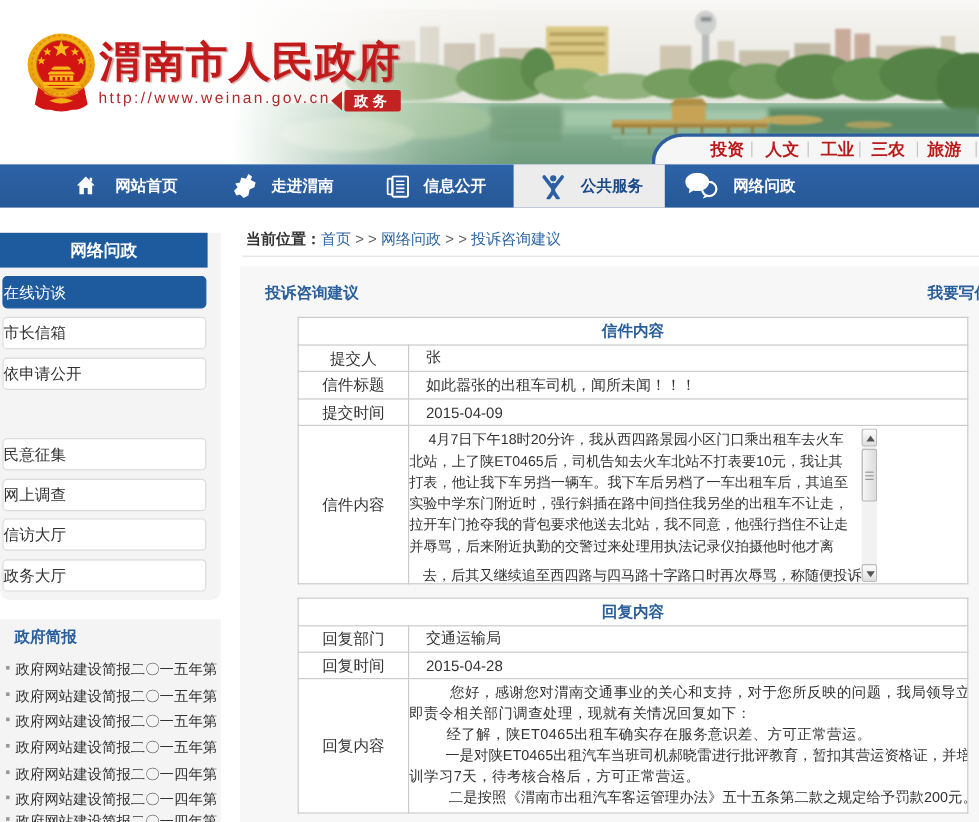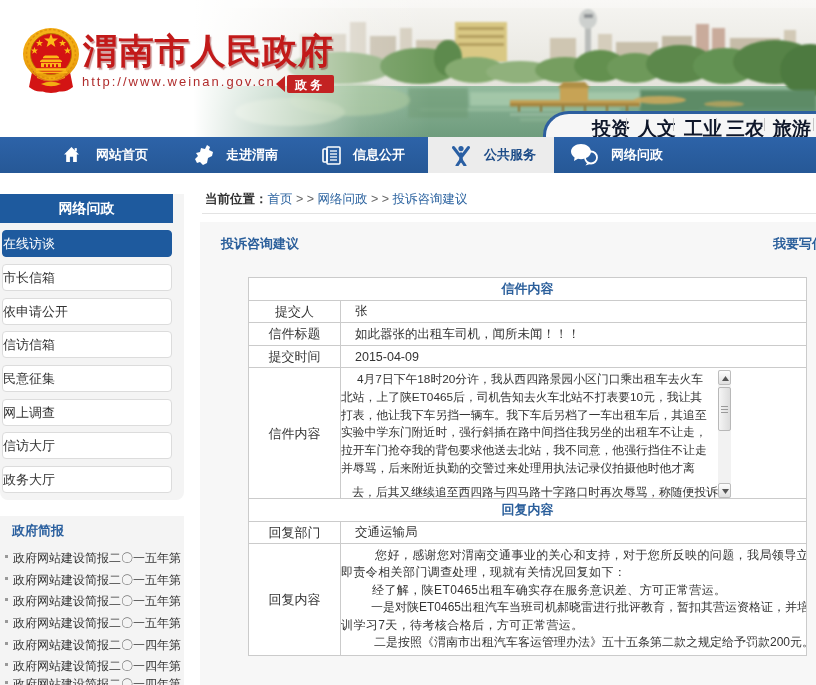--- a/index.html
+++ b/index.html
@@ -6,21 +6,21 @@
 html,body { width:816px; height:685px; overflow:hidden; background:#fff;
   font-family:"Liberation Sans", sans-serif; }
 #page { position:relative; width:816px; height:685px; overflow:hidden; }
 .abs { position:absolute; }
 
 
 #header { position:absolute; left:0; top:0; width:816px; height:155px; overflow:hidden; }
 #links { position:absolute; left:543px; top:111px; width:280px; height:26px;
   background:#f6f6f6; border-top:3px solid #2d5f9f; border-left:3px solid #2d5f9f;
   border-top-left-radius:26px 24px; }
-#links span.lk { position:absolute; top:2px; font-size:19px; font-weight:bold; color:#0f172a; }
+#links span.lk { position:absolute; top:2px; font-size:14px; font-weight:bold; color:#b91c1c; }
 #links i.sep { position:absolute; top:4px; width:1px; height:13px; background:#c5c5c5; }
 
 
 #nav { position:absolute; left:0; top:137px; width:816px; height:36px;
   background:linear-gradient(#2d63a8,#265896); }
 #nav .t { position:absolute; top:9px; font-size:13px; font-weight:bold; color:#fff; }
 #nav .active-box { position:absolute; left:428px; top:0; width:126px; height:36px; background:#ececec; }
 #nav .t.dark { color:#1b4a87; }
 
 
@@ -48,21 +48,21 @@
 #content { position:absolute; left:200px; top:222px; width:616px; height:463px; background:#f7f7f7; }
 #ctitle { position:absolute; left:21px; top:13px; font-size:13px; font-weight:bold; color:#2b5f9b; }
 #cwrite { position:absolute; left:573px; top:13px; font-size:13px; font-weight:bold; color:#2b5f9b; white-space:nowrap; }
 
 table.tb { position:absolute; left:48px; width:559px; border-collapse:collapse;
   background:#fff; table-layout:fixed; }
 table.tb td { border:1px solid #cbcbcb; font-size:13px; color:#333; overflow:hidden; }
 table.tb td.h { text-align:center; font-weight:bold; color:#2b5f9b; height:23px; }
 table.tb td.l { text-align:center; height:21px; }
 table.tb td.v { padding-left:14px; font-size:12.5px; }
-#tb1 { top:42px;margin-top:13px; }
+#tb1 { top:42px; }
 #tb2 { top:276px; }
 
 #scrollwrap { position:relative; width:390px; height:128px; overflow:hidden; margin:2px 0 0 0; }
 #scrolltxt { position:absolute; left:0; top:1px; width:377px; font-size:11.8px; line-height:17.8px; color:#333; }
 #scrolltxt div { white-space:nowrap; }
 #scrolltxt .p2 { margin-top:6px;text-align:right; }
 #sbar { position:absolute; right:0; top:0; width:13px; height:128px; background:#f2f2f2; }
 .sbtn { position:absolute; left:0; width:13px; height:15px; background:linear-gradient(#fdfdfd,#e0e0e0);
   border:1px solid #bdbdbd; border-radius:2px; }
 .sbtn svg{ position:absolute; left:2px; top:4px; }
@@ -299,21 +299,20 @@
   </div>
 
   <div id="crumb"><b>当前位置：</b><a>首页</a> &gt; &gt; <a>网络问政</a> &gt; &gt; <a>投诉咨询建议</a></div>
   <div id="crumbline"></div>
 
   <div id="side1">
     <div class="hd">网络问政</div>
     <div class="it on" style="top:36px">在线访谈</div>
     <div class="it" style="top:70px">市长信箱</div>
     <div class="it" style="top:104px">依申请公开</div>
-    <div class="it" style="top:137px">信访信箱</div>
     <div class="it" style="top:171px">民意征集</div>
     <div class="it" style="top:205px">网上调查</div>
     <div class="it" style="top:272px">政务大厅</div>
     <div class="it" style="top:238px">信访大厅</div>
   </div>
   <div id="side2">
     <div class="hd2">政府简报</div>
     <div class="li" style="top:34px">政府网站建设简报二〇一五年第</div>
     <div class="li" style="top:56px">政府网站建设简报二〇一五年第</div>
     <div class="li" style="top:77px">政府网站建设简报二〇一五年第</div>
@@ -386,20 +385,24 @@
           <col>
         </colgroup>
       <tbody>
           <tr>
             <td class="h" colspan="2">回复内容</td>
           </tr>
       <tr style="height:22px">
             <td class="l">回复部门</td>
             <td class="v">交通运输局</td>
           </tr>
+      <tr style="height:22px">
+            <td class="l">回复时间</td>
+            <td class="v">2015-04-28</td>
+          </tr>
       <tr>
             <td class="l" style="height:112px">回复内容</td>
             <td style="padding:0;vertical-align:top">
         <div id="reply">
           <div style="padding-left:34px">您好，感谢您对渭南交通事业的关心和支持，对于您所反映的问题，我局领导立</div>
           <div>即责令相关部门调查处理，现就有关情况回复如下：</div>
           <div style="padding-left:31px">经了解，陕ET0465出租车确实存在服务意识差、方可正常营运。</div>
           <div style="padding-left:30px;letter-spacing:0">一是对陕ET0465出租汽车当班司机郝晓雷进行批评教育，暂扣其营运资格证，并培</div>
           <div>训学习7天，待考核合格后，方可正常营运。</div>
           <div style="padding-left:33px;letter-spacing:0">二是按照《渭南市出租汽车客运管理办法》五十五条第二款之规定给予罚款200元。</div>

